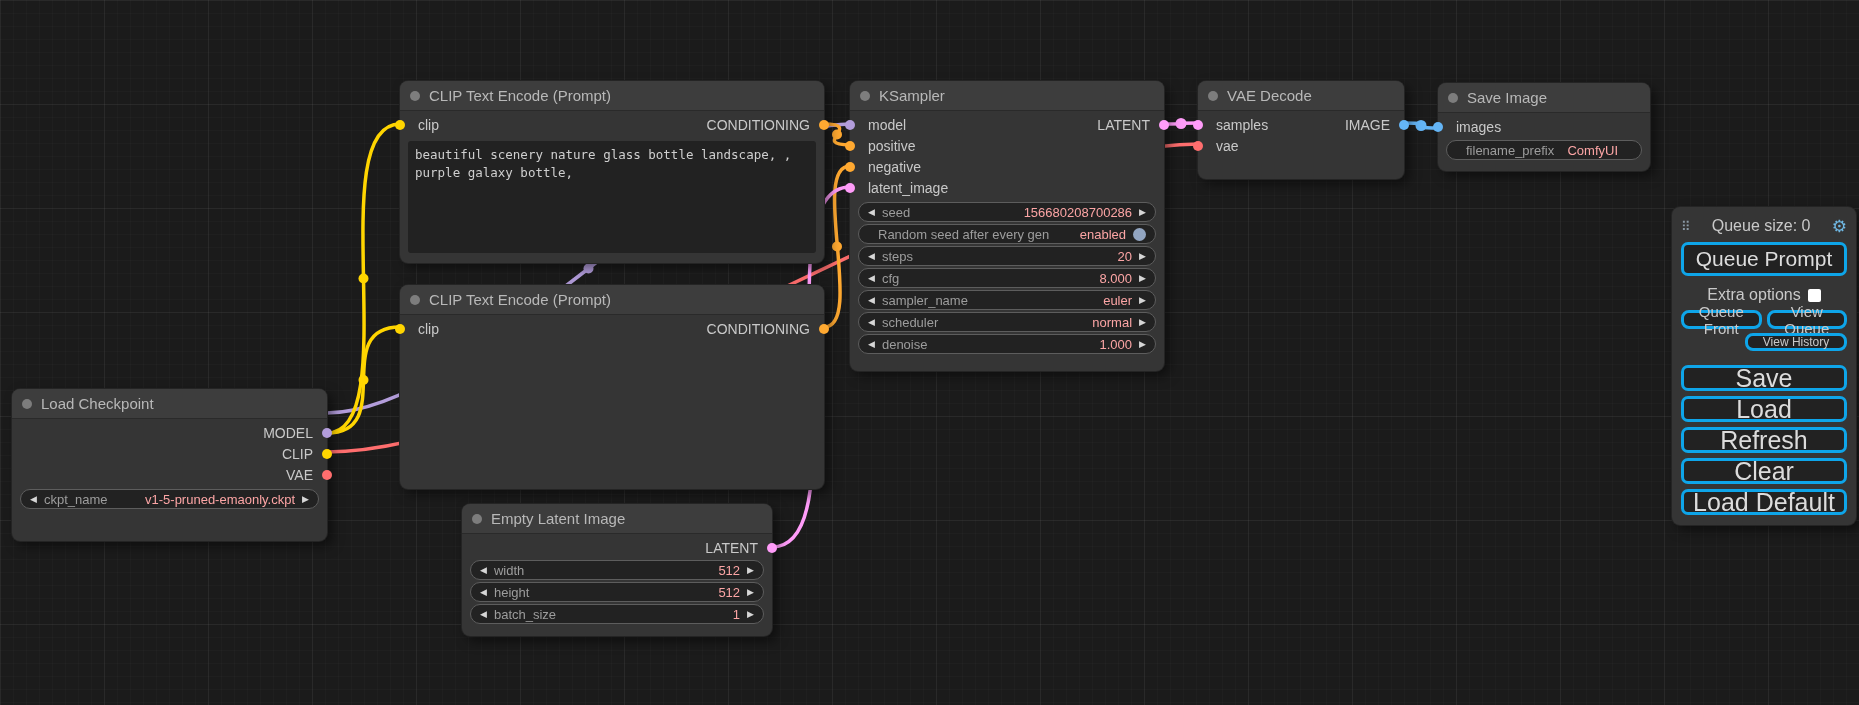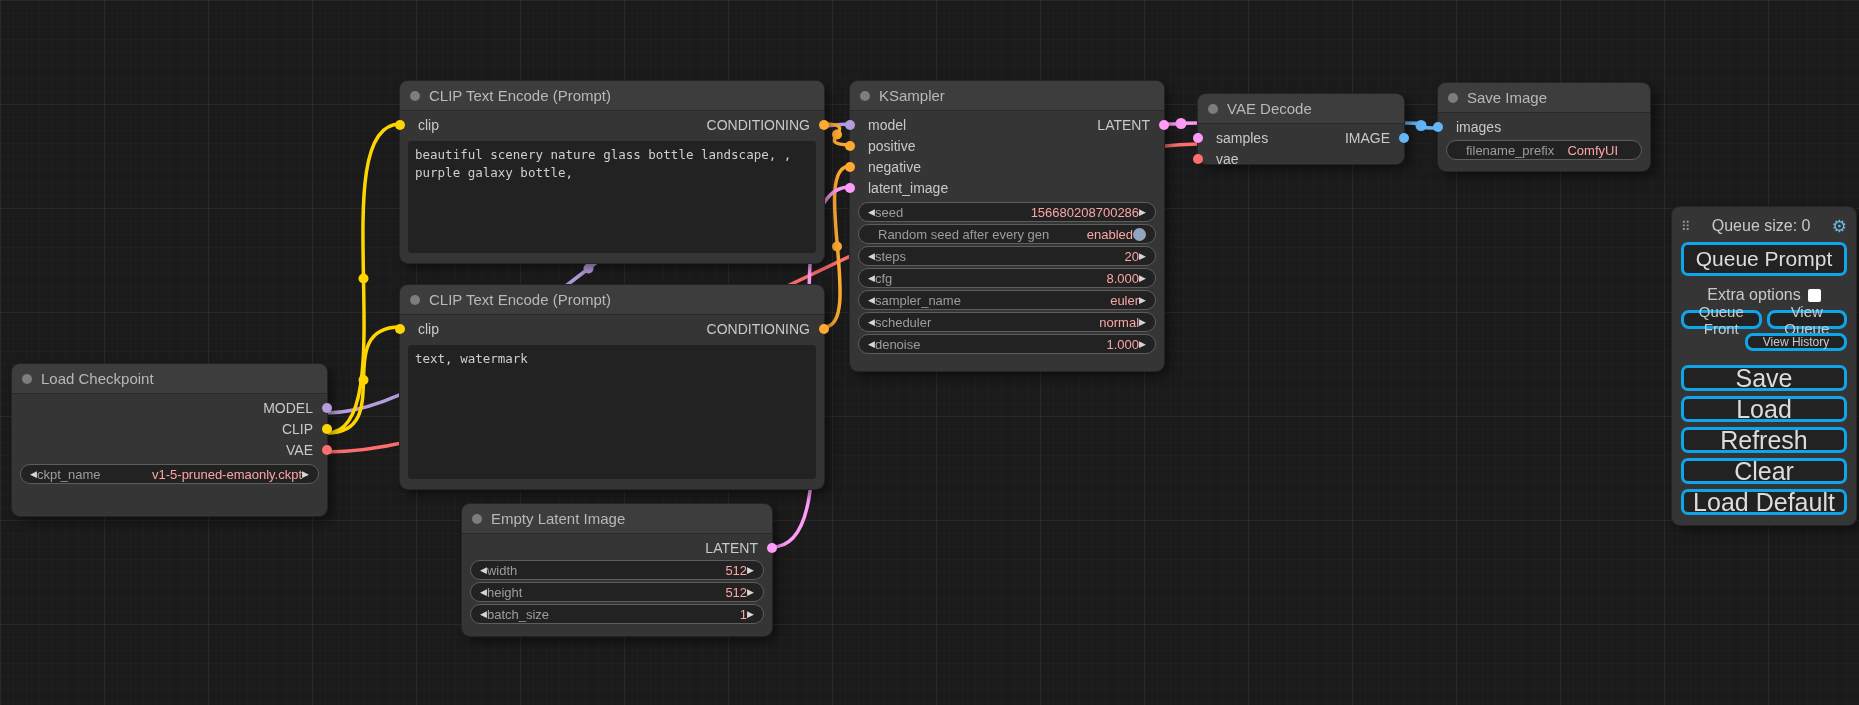--- a/index.html
+++ b/index.html
@@ -52,21 +52,21 @@
   .prompt {
     margin:6px 8px; background:#222; border-radius:3px;
     color:#cfcfcf; font-family:"DejaVu Sans Mono", monospace;
     font-size:12.5px; line-height:1.45; padding:5px 7px;
     white-space:pre-wrap; word-break:break-word;
   }
 
   .widget {
     height:20px; margin:2px 8px; background:#222;
     border:1px solid #5d5d5d; border-radius:11px;
-    display:flex; align-items:center; 
+    display:flex; align-items:center; gap:7px;
     padding:0 9px; font-size:13px; color:#9d9d9d;
   }
   .warrow { color:#d6d6d6; font-size:9px; line-height:1; flex:0 0 auto; }
   .wlabel { white-space:nowrap; }
   .wvalue { margin-left:auto; color:#fca5a5; white-space:nowrap; }
   .toggle-dot { width:13px; height:13px; border-radius:50%; background:#92a5c1; flex:0 0 auto; }
 
   
   #queue-panel {
     position:absolute; left:1672px; top:207px; width:184px; z-index:3;
@@ -112,21 +112,21 @@
     <circle cx="363.5" cy="278.5" r="5" fill="#FFD500"></circle>
     <circle cx="363.5" cy="380" r="5" fill="#FFD500"></circle>
     <circle cx="762.5" cy="298" r="5" fill="#FF6E6E"></circle>
     <circle cx="837" cy="134.5" r="5" fill="#FFA931"></circle>
     <circle cx="837" cy="246.5" r="5" fill="#FFA931"></circle>
     <circle cx="811" cy="367" r="5" fill="#FF9CF9"></circle>
     <circle cx="1181" cy="123.5" r="5.5" fill="#FF9CF9"></circle>
     <circle cx="1421" cy="125.5" r="5.5" fill="#64B5F6"></circle>
   </svg>
 
-  <div class="node" style="left:12px; top:364px; width:315px; height:152px">
+  <div class="node" style="left:12px; top:389px; width:315px; height:152px">
     <div class="node-title">
       <span class="tdot"></span>
       <span class="ttext">Load Checkpoint</span>
     </div>
     <div class="slots">
       <div class="srow">
         <span class="sout">
             <span>MODEL</span>
           </span>
         <span class="dot out c-model"></span>
@@ -182,21 +182,20 @@
         <span class="dot in c-clip"></span>
         <span class="sin" style="padding-left:4px">
             <span>clip</span>
           </span>
         <span class="sout">
             <span>CONDITIONING</span>
           </span>
         <span class="dot out c-cond"></span>
       </div>
     </div>
-    <div class="prompt" style="height:134px">text, watermark</div>
   </div>
 
   <div class="node" style="left:462px; top:504px; width:310px; height:132px">
     <div class="node-title">
       <span class="tdot"></span>
       <span class="ttext">Empty Latent Image</span>
     </div>
     <div class="slots">
       <div class="srow">
         <span class="sout">
@@ -298,21 +297,21 @@
       </div>
       <div class="widget">
         <span class="warrow">◀</span>
         <span class="wlabel">denoise</span>
         <span class="wvalue">1.000</span>
         <span class="warrow">▶</span>
       </div>
     </div>
   </div>
 
-  <div class="node" style="left:1198px; top:94px; width:206px; height:70px">
+  <div class="node" style="left:1198px; top:81px; width:206px; height:98px">
     <div class="node-title">
       <span class="tdot"></span>
       <span class="ttext">VAE Decode</span>
     </div>
     <div class="slots">
       <div class="srow">
         <span class="dot in c-latent"></span>
         <span class="sin" style="padding-left:4px">
             <span>samples</span>
           </span>

